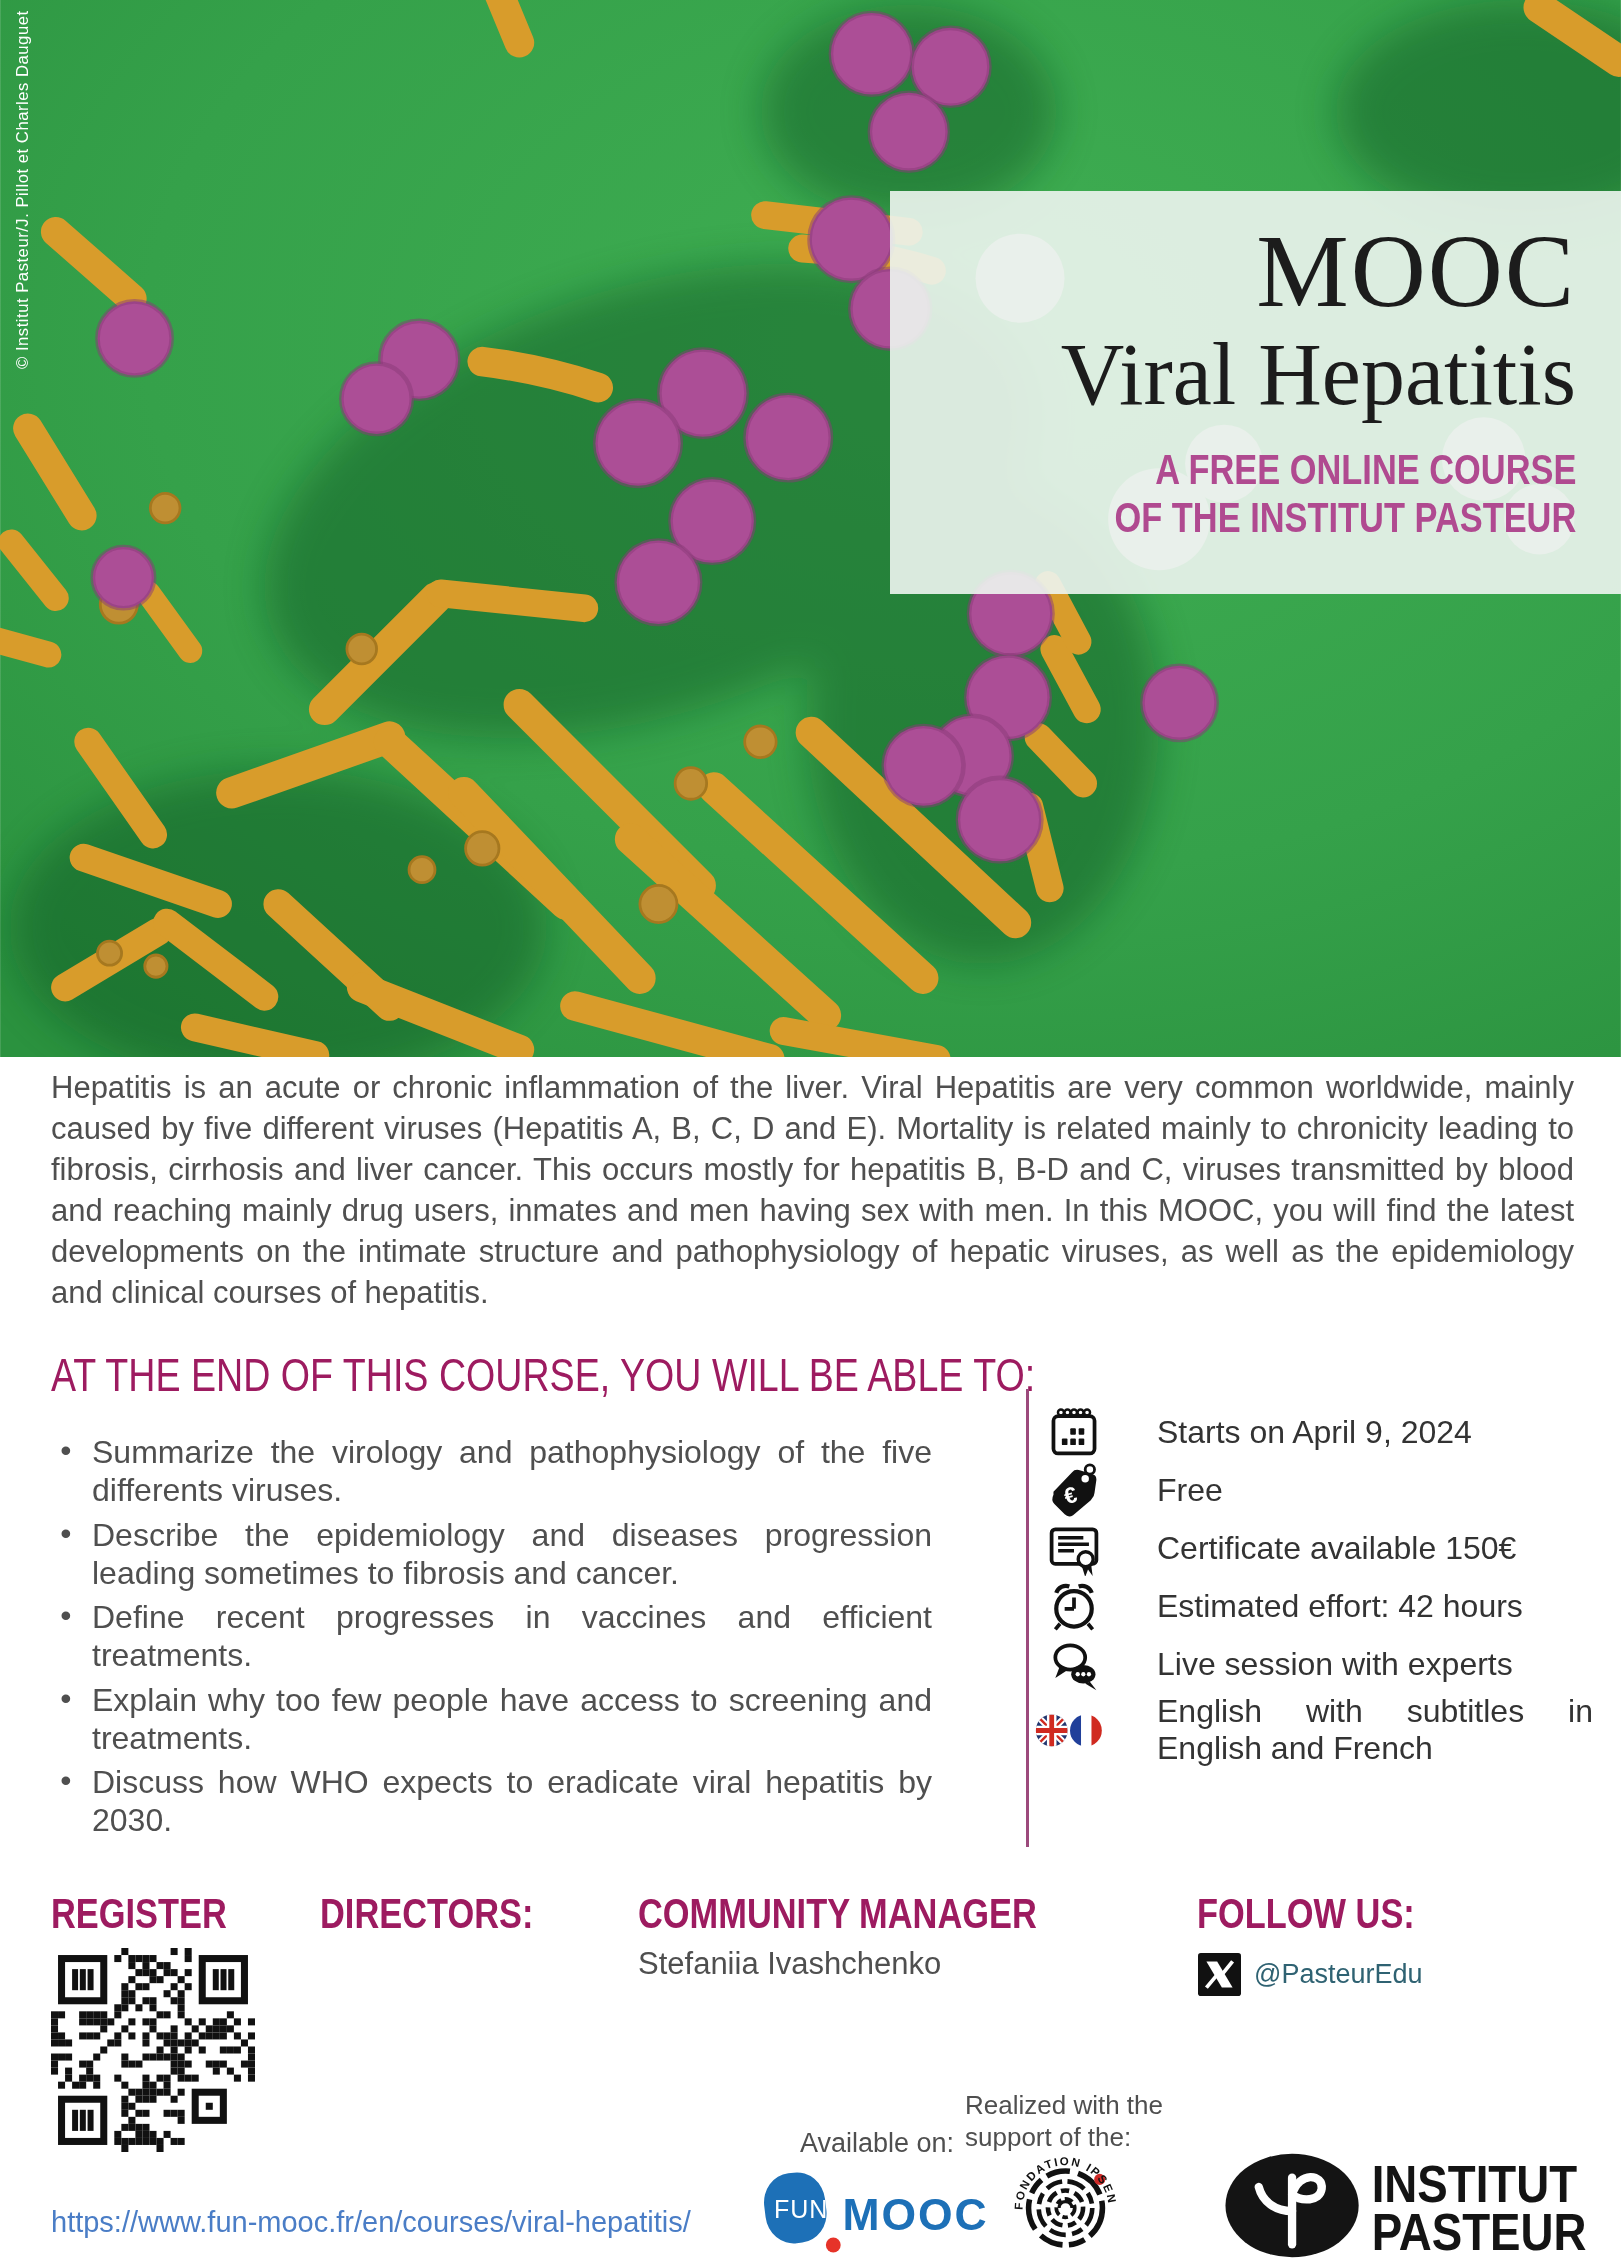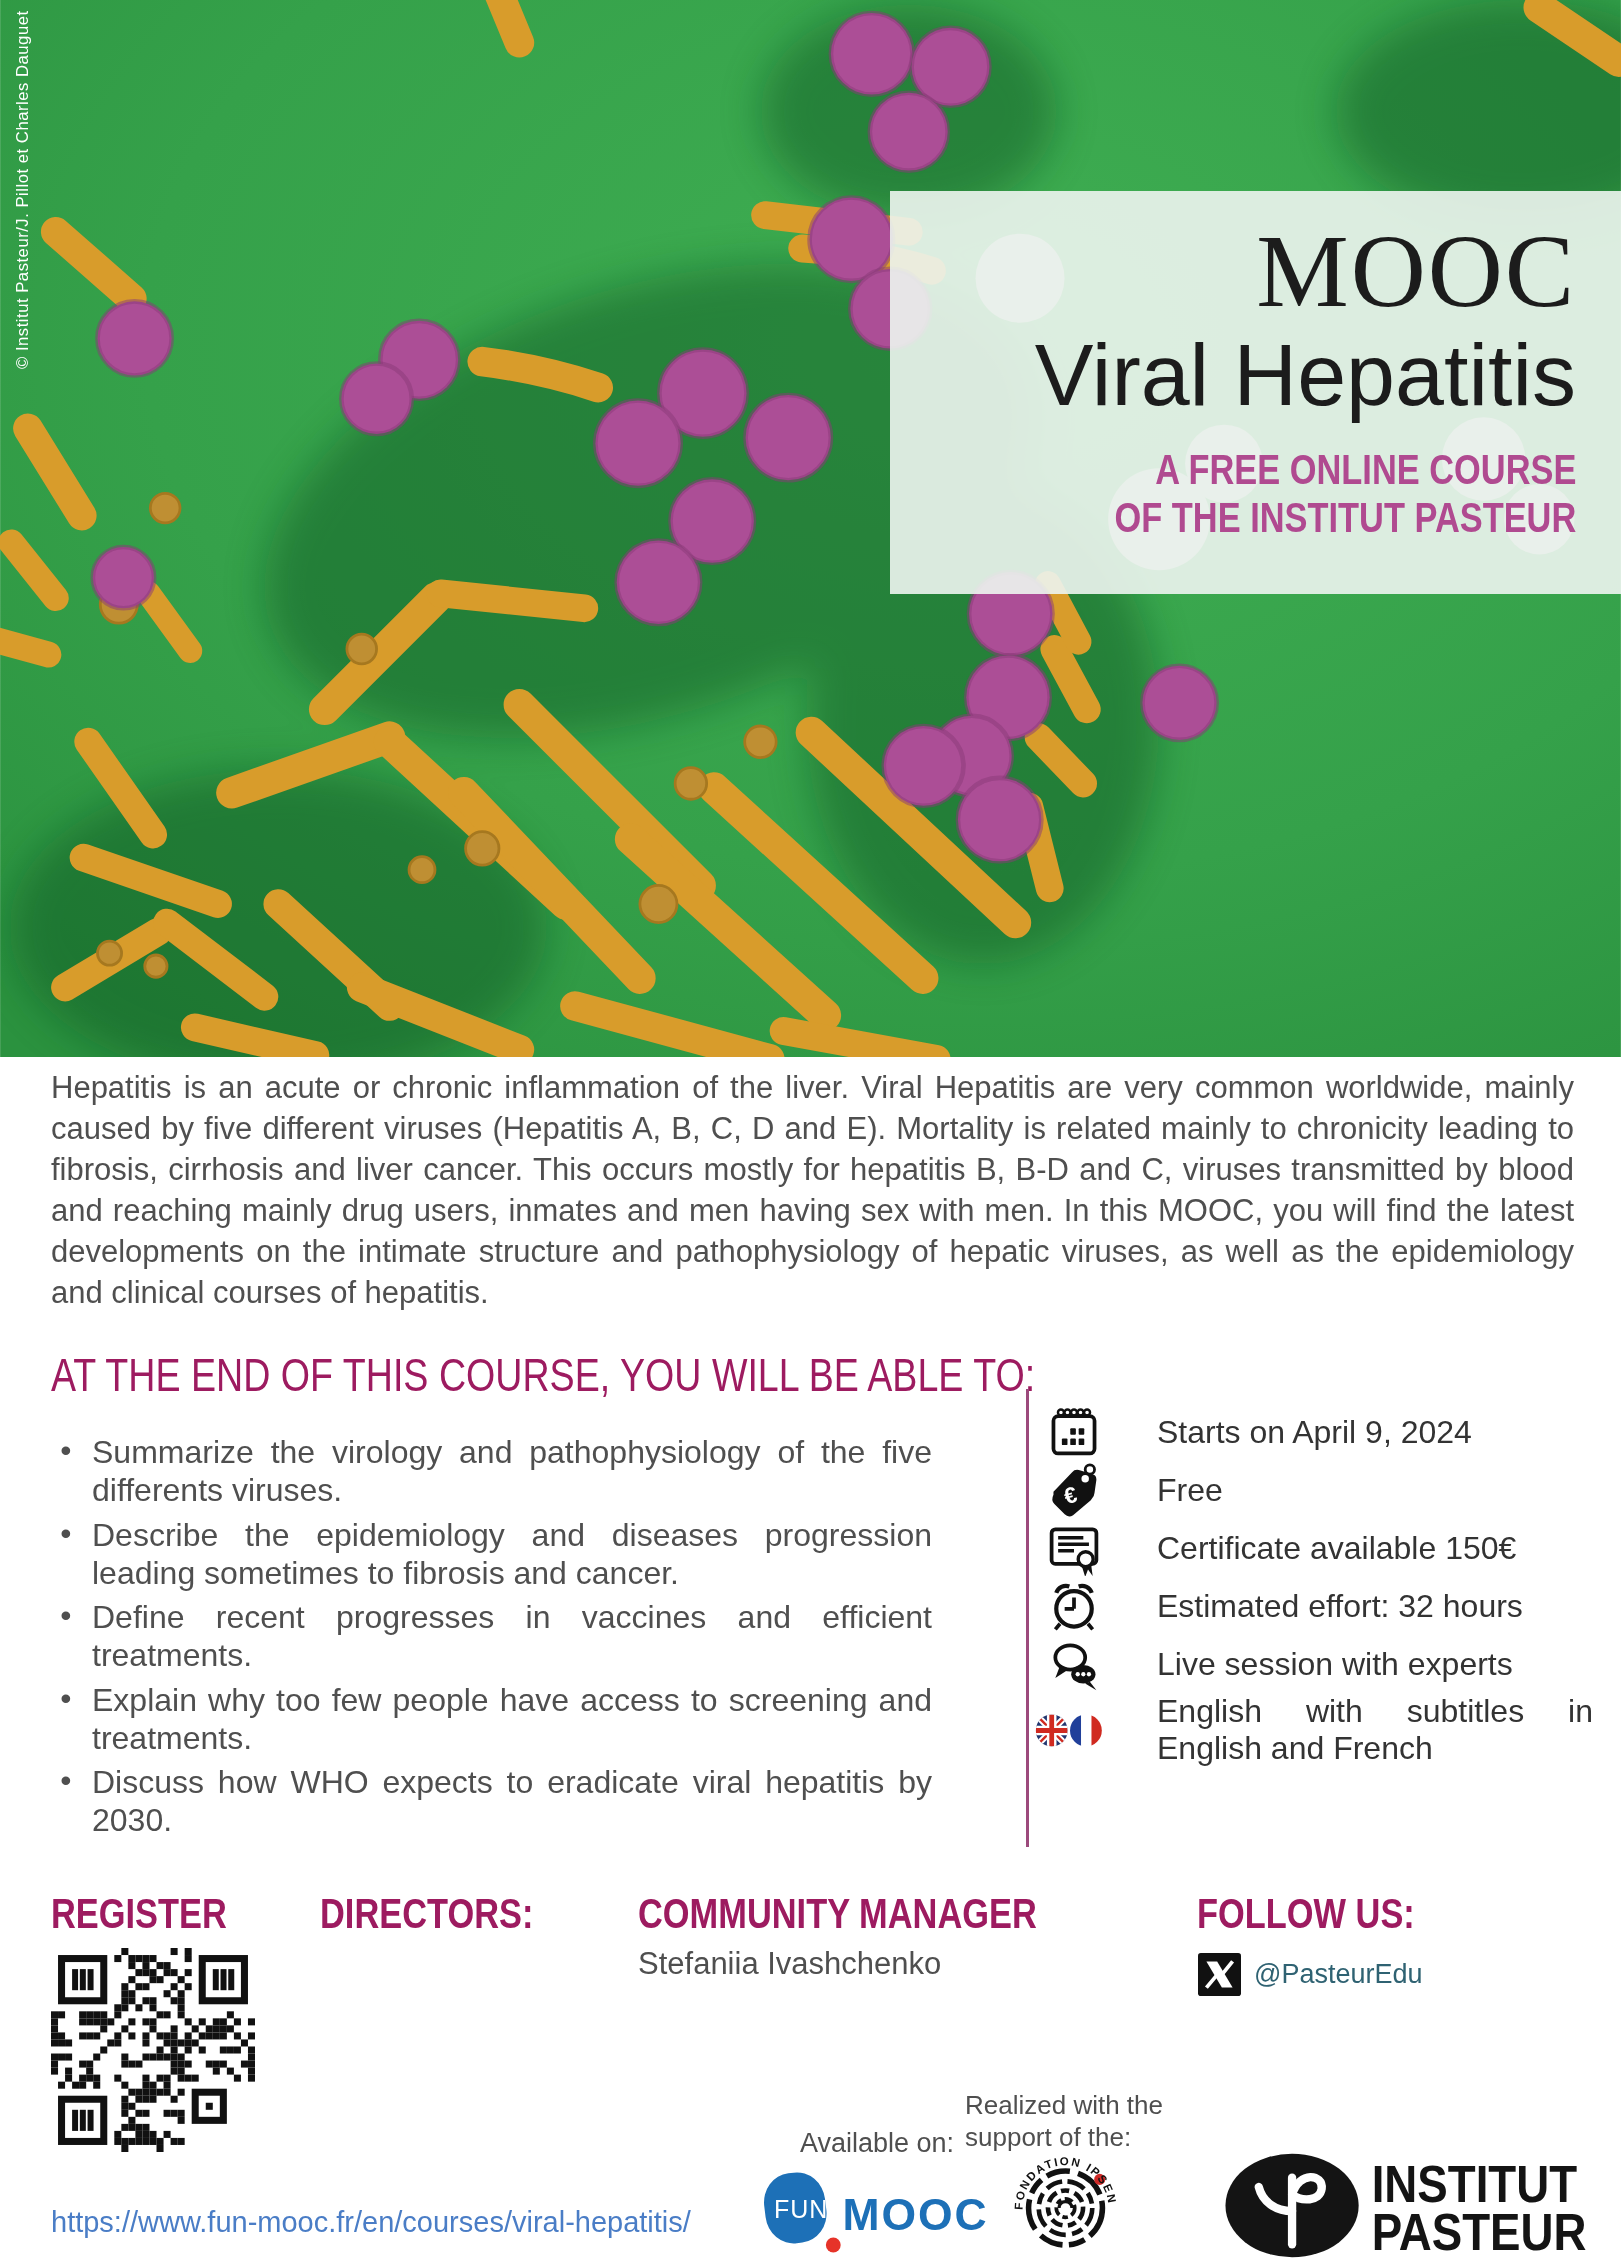--- a/index.html
+++ b/index.html
@@ -6,21 +6,21 @@
   .poster{position:relative;width:1621px;height:2261px;background:#ffffff;overflow:hidden;
           font-family:"Liberation Sans",sans-serif;}
   
   .photo{position:absolute;left:0;top:0;width:1621px;height:1057px;}
   .credit{position:absolute;left:13px;top:369px;transform:rotate(-90deg);transform-origin:0 0;
           color:#ffffff;font-size:16.7px;letter-spacing:0.5px;white-space:nowrap;}
   .panel{position:absolute;left:890px;top:191px;width:731px;height:403px;
          background:rgba(236,244,238,0.91);box-sizing:border-box;padding:28px 45px 0 18.6px;
          text-align:right;}
   .hero-t1{font-family:"Liberation Serif",serif;font-size:104px;line-height:1.0;color:#1c1c1c;letter-spacing:1.9px;}
-  .hero-t2{font-family:Liberation Sans, sans-serif;font-size:88px;line-height:1.05;color:#1c1c1c;margin-top:5.6px;}
+  .hero-t2{font-family:Liberation Serif, serif;font-size:88px;line-height:1.05;color:#1c1c1c;margin-top:5.6px;}
   .hero-sub{margin-top:24px;font-weight:bold;font-size:43px;line-height:1.12;color:#b04a90;}
   .cond{display:inline-block;transform:scaleX(0.8);transform-origin:0 50%;white-space:nowrap;}
   .cond-r{display:inline-block;transform:scaleX(0.8);transform-origin:100% 50%;white-space:nowrap;}
   
   .intro{position:absolute;left:51px;top:1067px;width:1523px;font-size:31px;line-height:41px;
          color:#4f4f4f;text-align:justify;}
   
   .obj-heading{position:absolute;left:51px;top:1347px;font-size:47px;font-weight:normal;color:#9d1b60;}
   .bullets{position:absolute;left:51px;top:1433px;width:881px;font-size:32px;line-height:38px;color:#4f4f4f;}
   .bullet{position:relative;padding-left:41px;text-align:justify;margin-bottom:6.5px;}
@@ -234,21 +234,21 @@
     <div class="fact">
       <span class="fact-icon">
         <svg width="56" height="56" viewBox="0 0 60 60" fill="none" stroke="#111">
           <circle cx="30" cy="33" r="19" stroke-width="4.5"></circle>
           <path d="M30,33 V21 M30,33 H20" stroke-width="4"></path>
           <path d="M11,16 A 11 11 0 0 1 25 9" stroke-width="4.5"></path>
           <path d="M35,9 A 11 11 0 0 1 49 16" stroke-width="4.5"></path>
           <path d="M15,49 L10,55 M45,49 L50,55" stroke-width="4"></path>
         </svg>
       </span>
-      <div class="fact-text">Estimated effort: 32 hours</div>
+      <div class="fact-text">Estimated effort: 42 hours</div>
     </div>
     <div class="fact">
       <span class="fact-icon">
         <svg width="56" height="56" viewBox="0 0 60 60">
           <ellipse cx="26" cy="23" rx="16" ry="13" fill="none" stroke="#111" stroke-width="4"></ellipse>
           <polygon points="15,32 10,45 24,36" fill="#111"></polygon>
           <ellipse cx="40" cy="41" rx="13" ry="10" fill="#111"></ellipse>
           <polygon points="47,49 54,58 42,51" fill="#111"></polygon>
           <circle cx="34" cy="41" r="2.3" fill="#fff"></circle>
             <circle cx="40" cy="41" r="2.3" fill="#fff"></circle>

